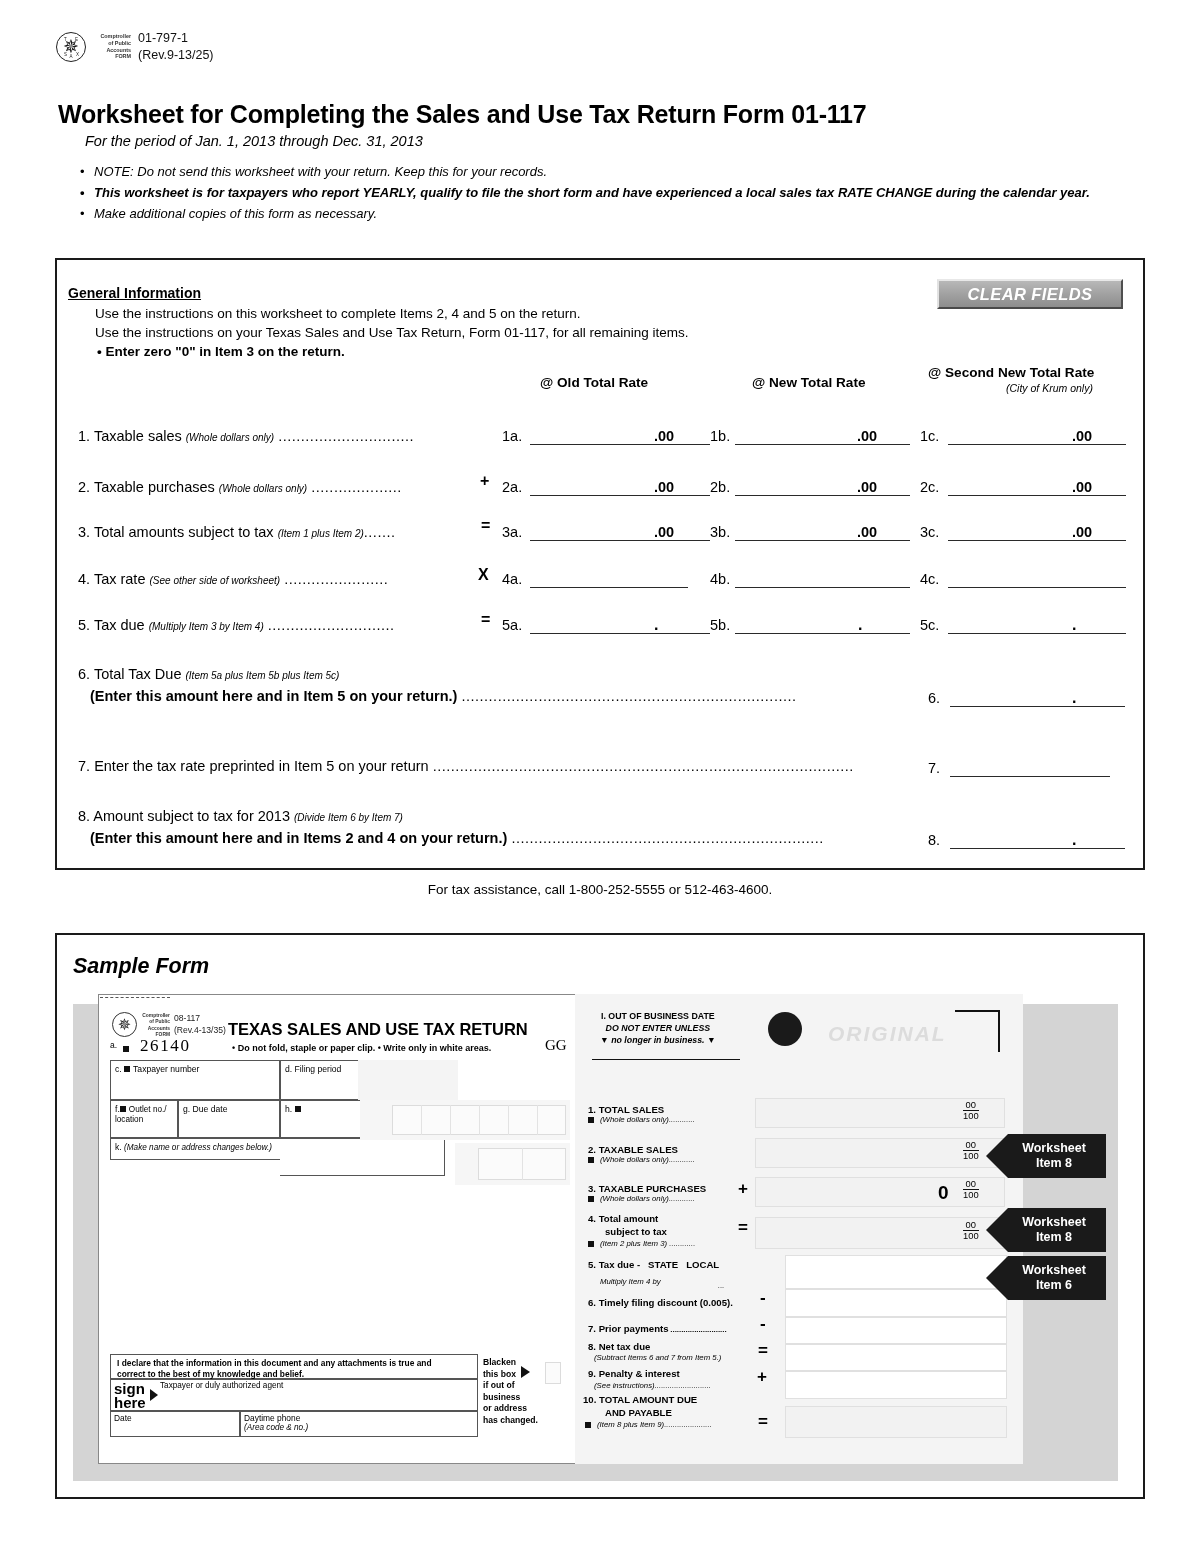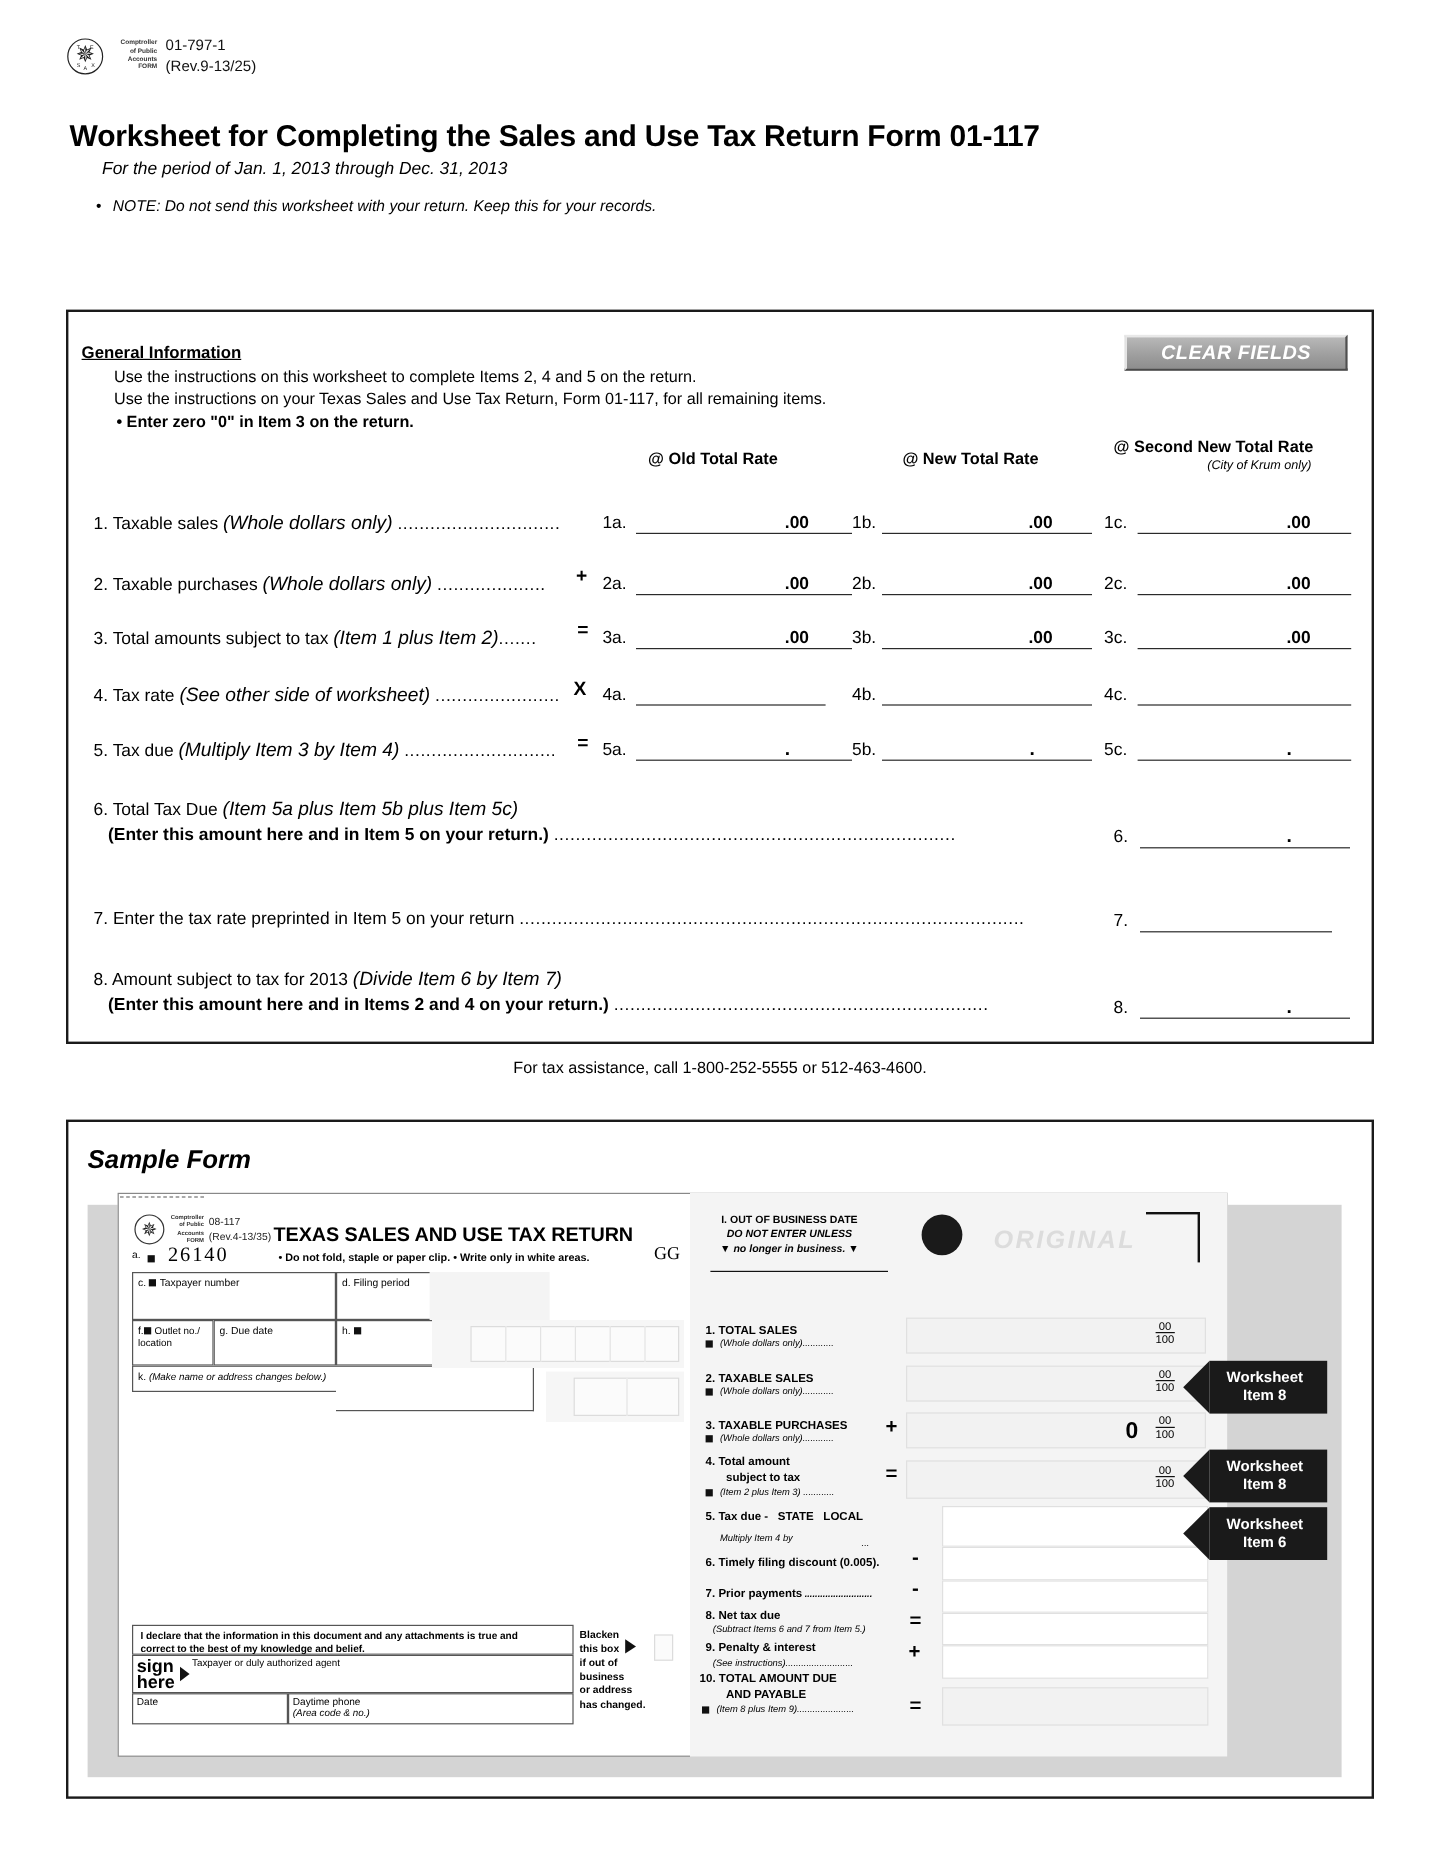--- a/index.html
+++ b/index.html
@@ -58,21 +58,21 @@
   
   .colhead { position: absolute; font-size: 13.6px; font-weight: bold; }
   .ch-old { left: 540px; top: 375px; }
   .ch-new { left: 752px; top: 375px; }
   .ch-sec { left: 928px; top: 365px; }
   .ch-sub { position: absolute; left: 1006px; top: 382px; font-size: 10.5px; font-style: italic; }
 
   
   .row { position: absolute; left: 78px; width: 1050px; font-size: 14.5px; }
   .row .lbl { position: absolute; left: 0; top: 0; white-space: nowrap; }
-  .row .lbl i { font-size: 16px; }
+  .row .lbl i { font-size: 10px; }
   .dots { letter-spacing: 0.5px; }
   .oper { position: absolute; font-weight: bold; font-size: 16px; }
 
   .fld { position: absolute; font-size: 14.5px; }
   .fld .tag { position: absolute; left: 0; top: 0; }
   .fld .ln { position: absolute; border-bottom: 1.3px solid #2a2a2a; height: 17px; }
   .fld .cents { position: absolute; font-weight: bold; font-size: 14.5px; }
   .fld .dot { position: absolute; font-weight: bold; font-size: 16px; }
 
   
@@ -159,20 +159,22 @@
     <div>(Rev.9-13/25)</div>
   </div>
 </div>
 
 <div class="main-title">Worksheet for Completing the Sales and Use Tax Return Form 01-117</div>
 <div class="period">For the period of Jan. 1, 2013 through Dec. 31, 2013</div>
 
 <div class="bullets">
   <ul>
     <li>NOTE:  Do not send this worksheet with your return. Keep this for your records.</li>
+    <li class="bold">This worksheet is for taxpayers who report YEARLY, qualify to file the short form and have experienced a local sales tax RATE CHANGE during the calendar year.</li>
+    <li>Make additional copies of this form as necessary.</li>
   </ul>
 </div>
 
 <div class="wbox"></div>
 
 <div class="gi-title">General Information</div>
 <div class="gi-line gi-l1">Use the instructions on this worksheet to complete Items 2, 4 and 5 on the return.</div>
 <div class="gi-line gi-l2">Use the instructions on your Texas Sales and Use Tax Return, Form 01-117, for all remaining items.</div>
 <div class="gi-line gi-l3">• Enter zero "0" in Item 3 on the return.</div>
 

